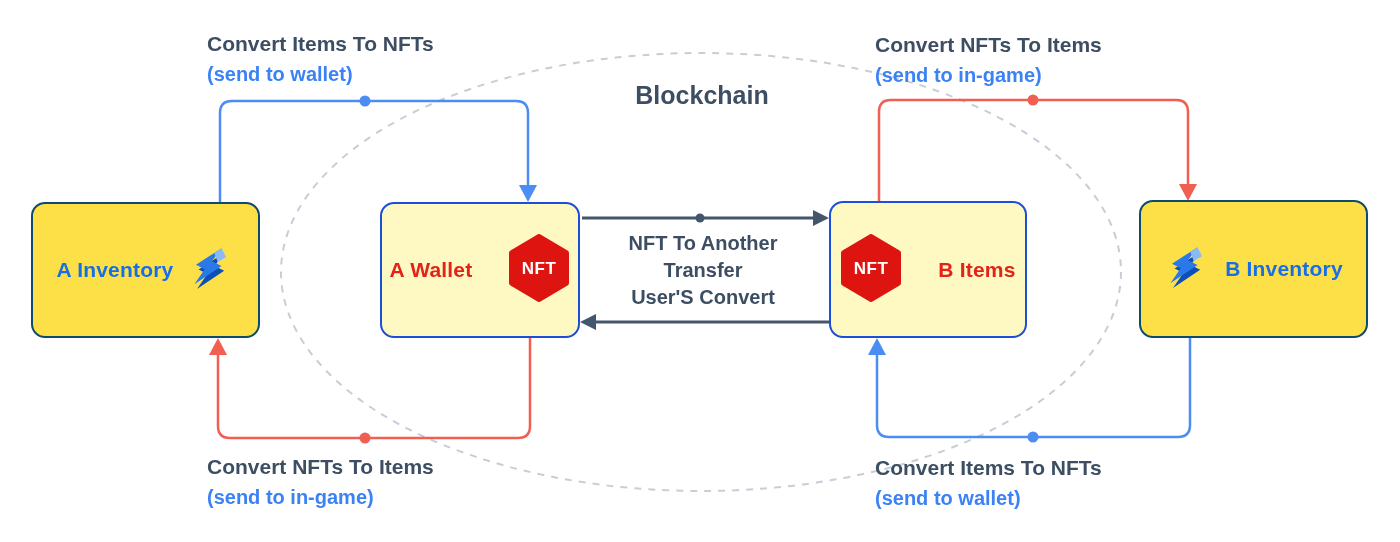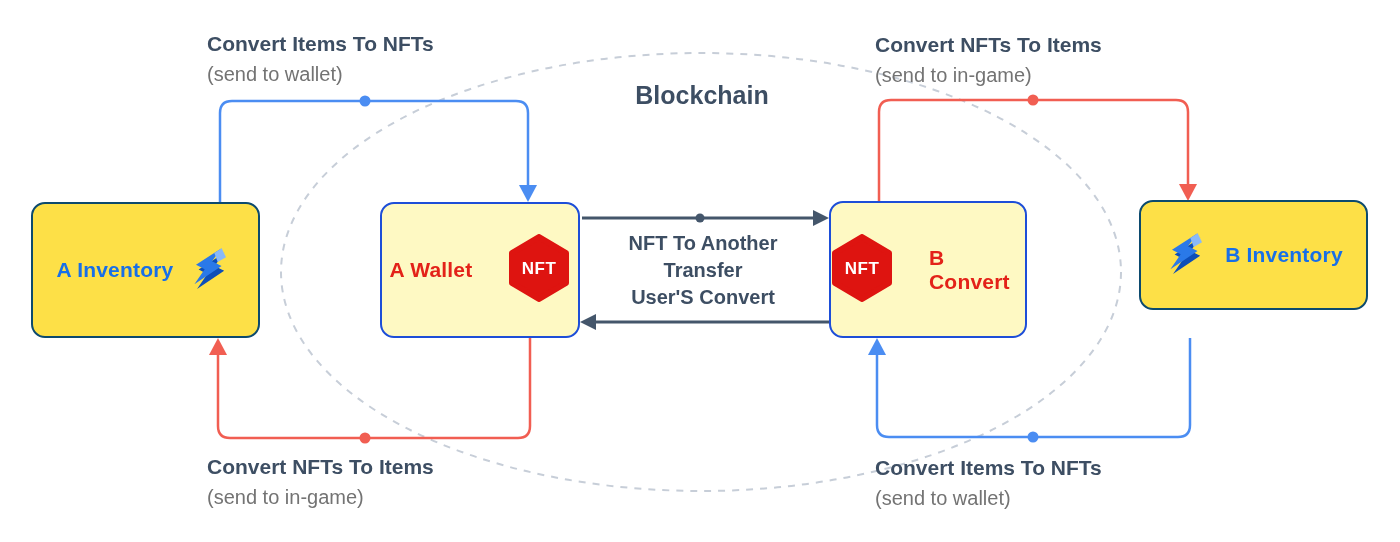--- a/index.html
+++ b/index.html
@@ -26,27 +26,27 @@
     background:#fef9c3;
     border:2px solid #1d4ed8;
     gap:36px;
   }
   .node-label{font-weight:bold;font-size:21px;letter-spacing:.2px;}
   .inventory .node-label{color:#176fe8;}
   .wallet .node-label{color:#e32219;}
   #a-inventory{left:31px;top:202px;width:229px;height:136px;}
   #a-wallet{left:380px;top:202px;width:200px;height:136px;}
   #b-wallet{left:829px;top:201px;width:198px;height:137px;}
-  #b-inventory{left:1139px;top:200px;width:229px;height:110px;}
+  #b-inventory{left:1139px;top:200px;width:229px;height:138px;}
 
   .flow-label{
     position:absolute;width:320px;text-align:left;
   }
   .flow-title{font-weight:bold;font-size:21px;color:#3d4e63;}
-  .flow-subtitle{font-size:20px;color:#737373;margin-top:7px;}
+  .flow-subtitle{font-size:20px;color:#3b82f6;margin-top:7px;font-weight:bold;}
   #label-top-left{left:207px;top:32px;}
   #label-top-right{left:875px;top:33px;}
   #label-bottom-left{left:207px;top:455px;}
   #label-bottom-right{left:875px;top:456px;}
 
   #blockchain-label{
     position:absolute;left:552px;top:81px;width:300px;
     text-align:center;font-weight:bold;font-size:25px;color:#3d4e63;
   }
   #transfer-label{
@@ -154,21 +154,21 @@
     </span>
   </div>
 
   <div class="node wallet" id="b-wallet">
     <span>
       <svg width="62" height="68" viewBox="0 0 62 68">
         <polygon points="31,3 58,19 58,49 31,65 4,49 4,19" fill="#de1410" stroke="#de1410" stroke-width="6" stroke-linejoin="round"></polygon>
         <text class="nft-badge-text" x="31" y="40" text-anchor="middle">NFT</text>
       </svg>
     </span>
-    <span class="node-label">B Convert</span>
+    <span class="node-label">B Items</span>
   </div>
 
   <div class="node inventory" id="b-inventory">
     <span>
       <svg width="46" height="46" viewBox="0 0 48 48">
         <g transform="rotate(16 24 24)">
           <path d="M29 1 L8 25 L18 27 L12 45 L34 19 L23 17 Z" fill="#0d4eb8" transform="translate(4 4)"></path>
           <path d="M29 1 L8 25 L18 27 L12 45 L34 19 L23 17 Z" fill="#2a79e8"></path>
           <polygon points="29,1 36,9 29,16 23,8" fill="#8ab9f8"></polygon>
         </g>

